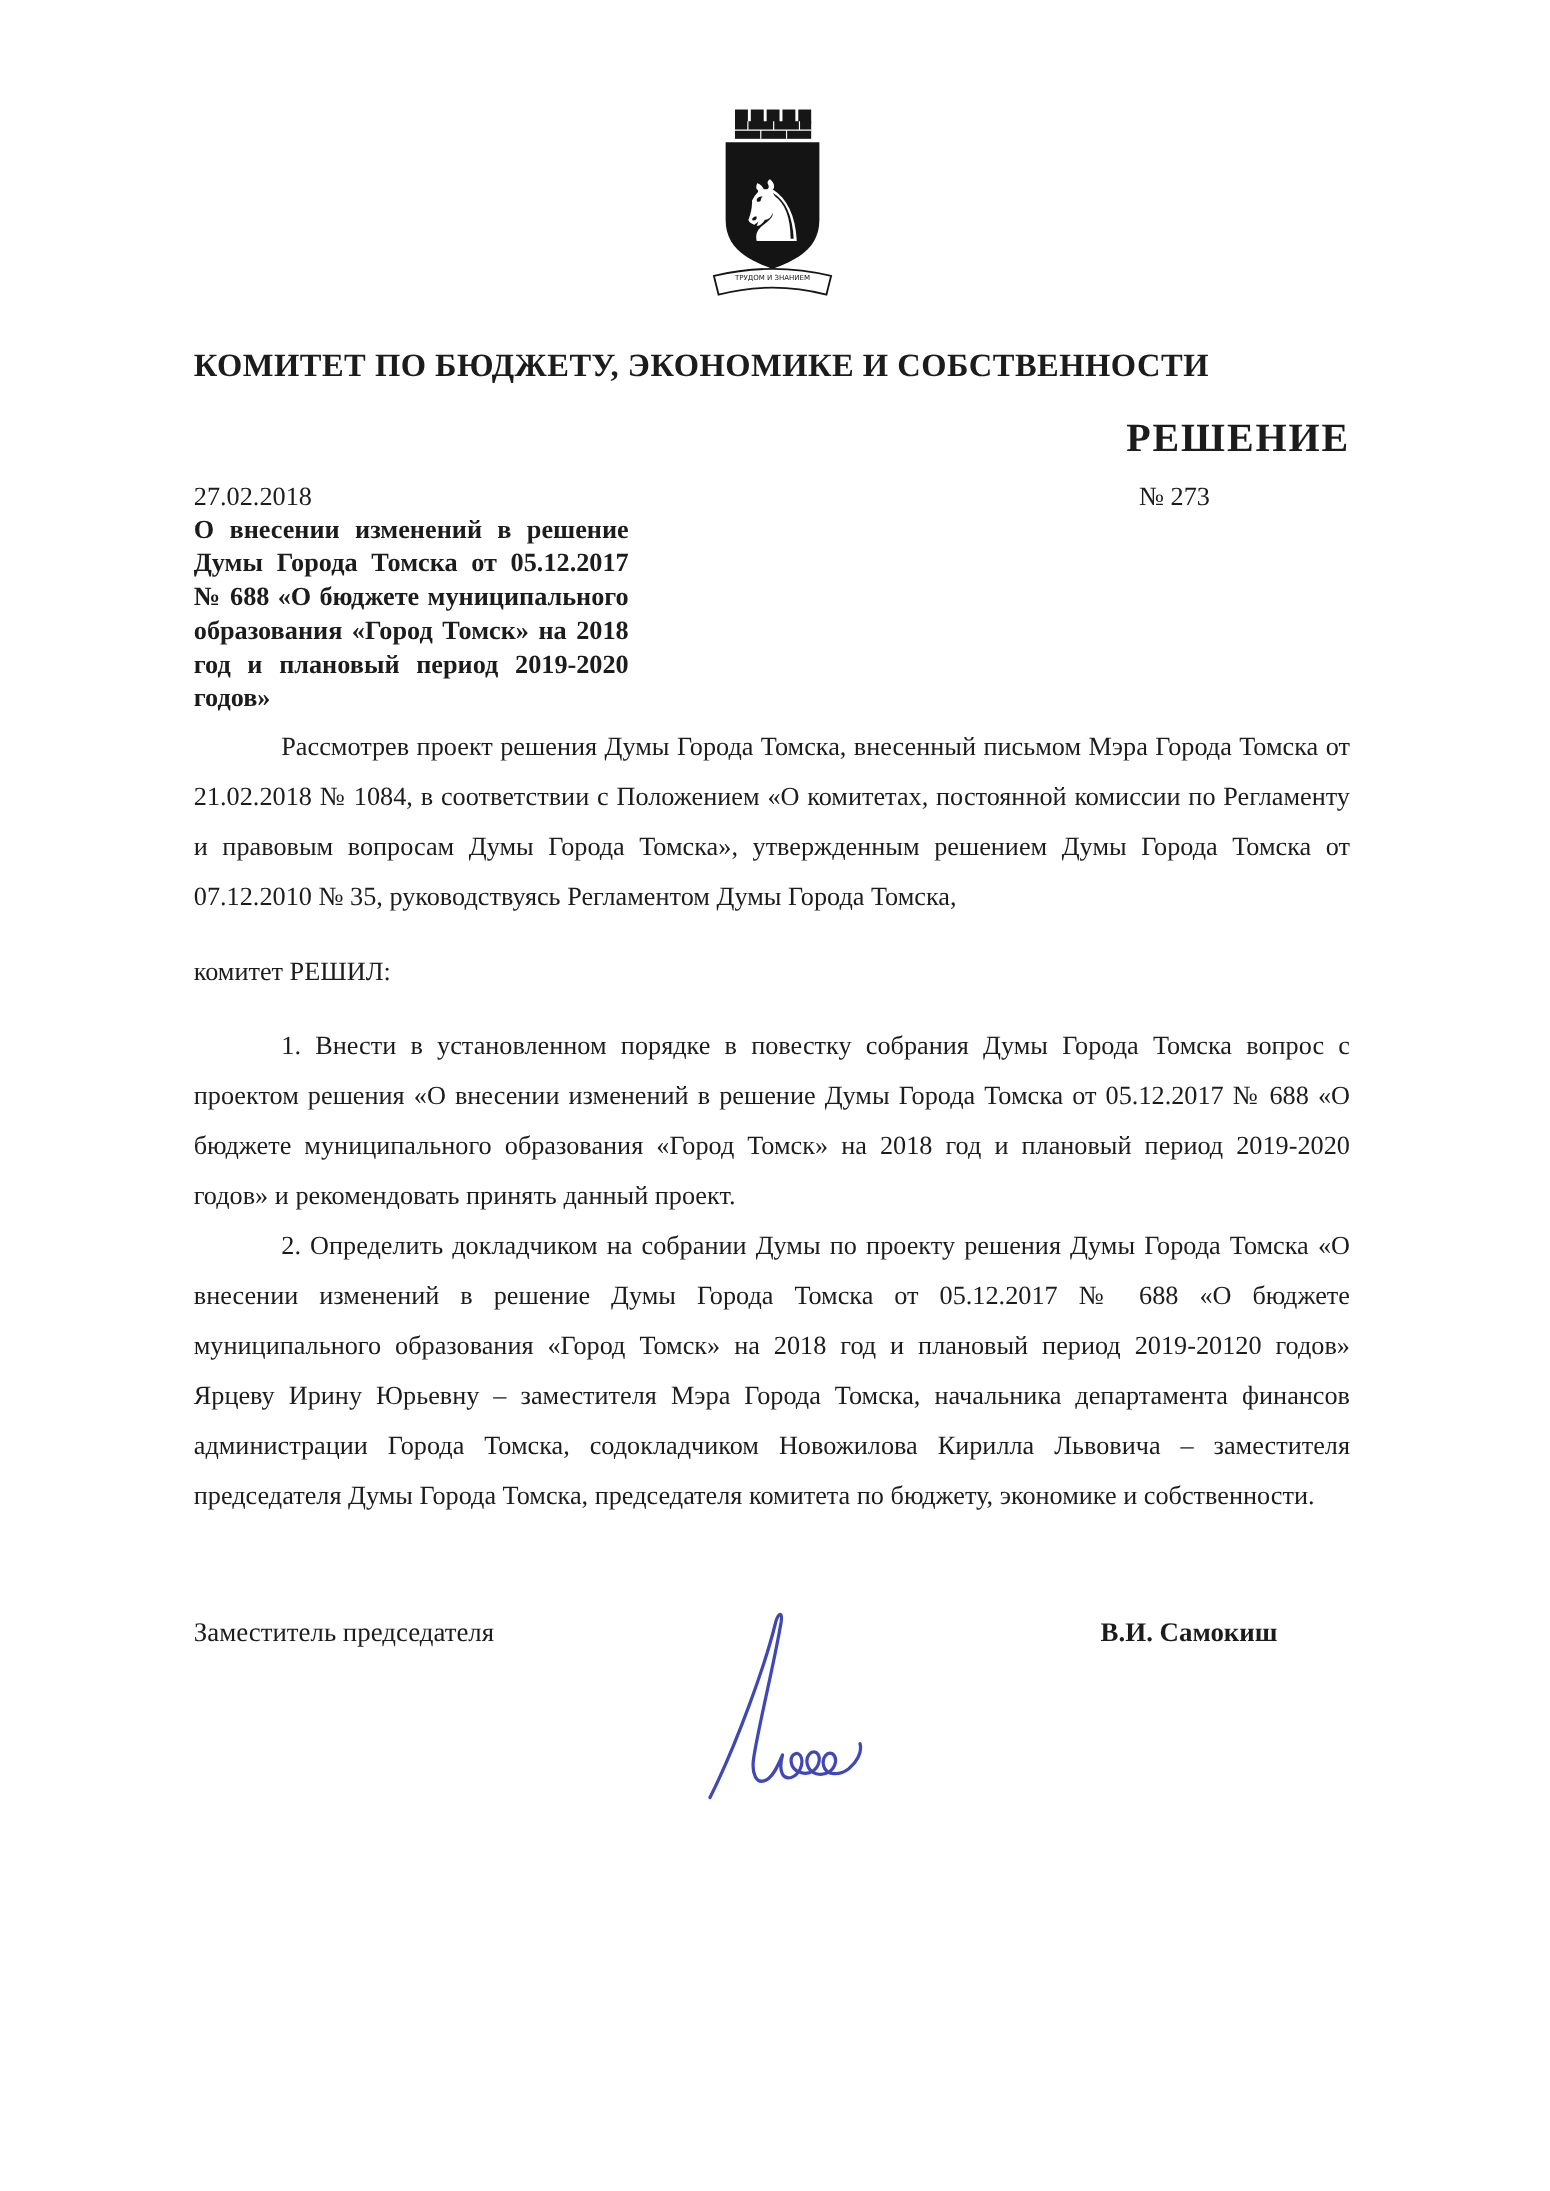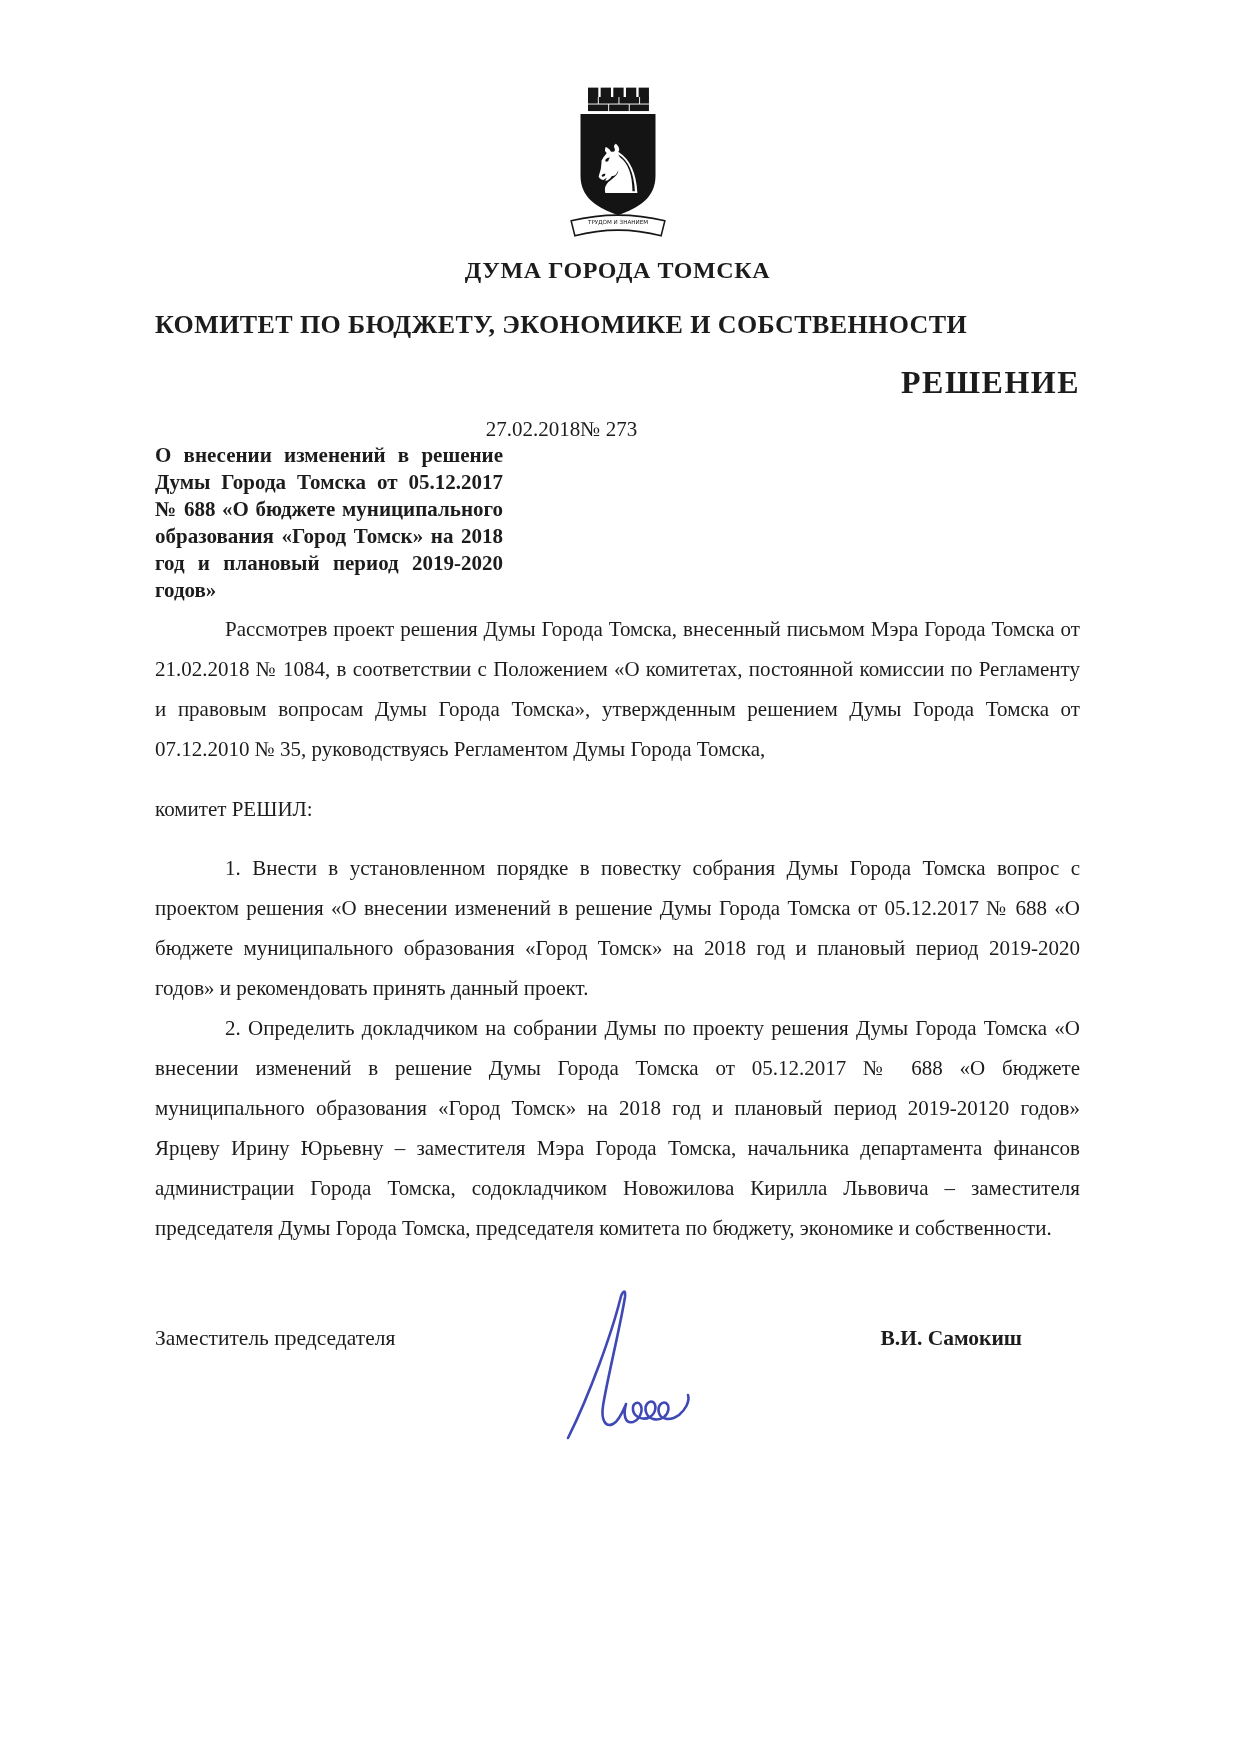--- a/index.html
+++ b/index.html
@@ -37,21 +37,21 @@
   }
   .doc-type {
     text-align:right;
     font-weight:bold;
     font-size:32px;
     margin-top:24px;
     letter-spacing:1.5px;
   }
   .meta-row {
     display:flex;
-    justify-content:center;
+    justify-content:space-between;
     align-items:baseline;
     margin-top:16px;
     font-size:21px;
   }
   .meta-row .number { margin-right:112px; }
 
   .subject {
     width:348px;
     font-weight:bold;
     font-size:21px;
@@ -116,21 +116,20 @@
 
       <path d="M40,34 H120 V100 C120,124 102,134 80,142 C58,134 40,124 40,100 Z" fill="#141414"></path>
 
       <text x="80" y="118" text-anchor="middle" font-size="72" font-family="DejaVu Sans, sans-serif" fill="#ffffff">♞</text>
 
       <path d="M30,148 Q80,136 130,148 L126,164 Q80,152 34,164 Z" fill="#ffffff" stroke="#161616" stroke-width="1.6"></path>
       <text x="80" y="151.5" text-anchor="middle" font-size="6" font-family="DejaVu Sans, sans-serif" fill="#161616">ТРУДОМ И ЗНАНИЕМ</text>
     </svg>
   </div>
 
-  <div class="org-title">ДУМА ГОРОДА ТОМСКА</div>
 
   <div class="committee-title">КОМИТЕТ ПО БЮДЖЕТУ, ЭКОНОМИКЕ И СОБСТВЕННОСТИ</div>
 
   <div class="doc-type">РЕШЕНИЕ</div>
 
   <div class="meta-row">
     <span class="date">27.02.2018</span>
     <span class="number">№ 273</span>
   </div>
 

